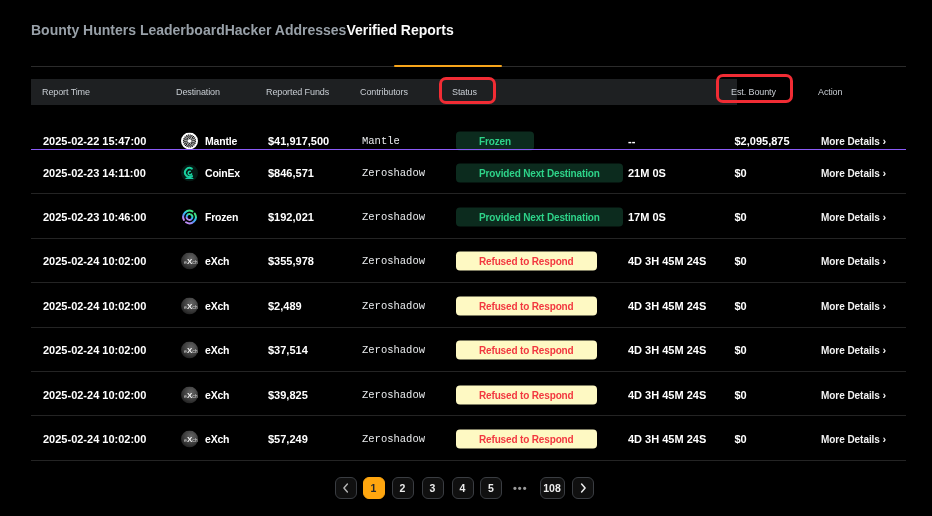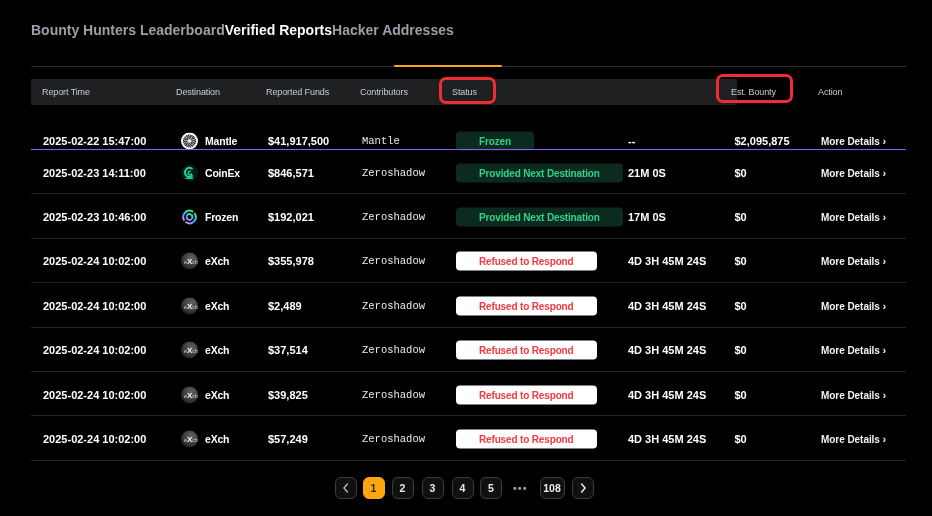--- a/index.html
+++ b/index.html
@@ -12,36 +12,36 @@
 .th {position:absolute; top:0; height:26px; line-height:26px; font-size:9px; color:#c8cdd3; letter-spacing:-0.1px; white-space:nowrap;}
 .row {position:absolute; left:31px; width:875px; height:44.4px;}
 .c {position:absolute; top:calc(50% + 1px); transform:translateY(-50%); white-space:nowrap;}
 .date,.num {font-size:11px; font-weight:bold; color:#fff;}
 .name {font-size:10.5px; font-weight:bold; color:#fff; letter-spacing:-0.2px;}
 .icon {height:17px;}
 .icon svg {display:block;}
 .mono {font-family:"Liberation Mono",monospace; font-size:10.5px; color:#e9ebed;}
 .badge {font-size:10px; font-weight:bold; padding:4px 23px; border-radius:4px; letter-spacing:-0.15px;}
 .badge.bg {color:#2ed389; background:#0c2b1e;}
-.badge.br {color:#f23840; background:#ffffff;}
+.badge.br {color:#f23840; background:#fef9c3;}
 .more {font-size:10px; font-weight:bold; color:#f2f2f2; letter-spacing:-0.05px;}
 .chev {font-size:11px; letter-spacing:0;}
 .redbox {position:absolute; border:3px solid #f12c34; border-radius:7px;}
 .pager {position:absolute; left:0; top:476.5px; width:932px; height:22px;}
 .pager > * {position:absolute; top:0;}
 .pbtn {width:22px; height:22px; top:0; border:1px solid #3a3d42; border-radius:6px; background:#101010; color:#ececec; font-size:10.5px; font-weight:bold; display:flex; align-items:center; justify-content:center;}
 .pbtn.wide {width:25px;}
 .pbtn.on {background:#ffa60f; border-color:#ffa60f; color:#26282b;}
 .pbtn.prev {color:#8a8a8a;}
 .dots {color:#9a9a9a; font-size:11px; font-weight:bold; width:14px; text-align:center; letter-spacing:1px; line-height:22px;}
 </style></head><body>
 <div class="tabs">
   <span class="tab">Bounty Hunters Leaderboard</span>
+  <span class="tab">Hacker Addresses</span>
   <span class="tab active">Verified Reports</span>
-  <span class="tab">Hacker Addresses</span>
 </div>
 <div class="tabline"></div>
 <div class="tabind"></div>
 <div class="thead">
   <span class="th" style="left:11px">Report Time</span>
   <span class="th" style="left:145px">Destination</span>
   <span class="th" style="left:235px">Reported Funds</span>
   <span class="th" style="left:329px">Contributors</span>
   <span class="th" style="left:421px">Status</span>
   <span class="th" style="left:700px">Est. Bounty</span>

